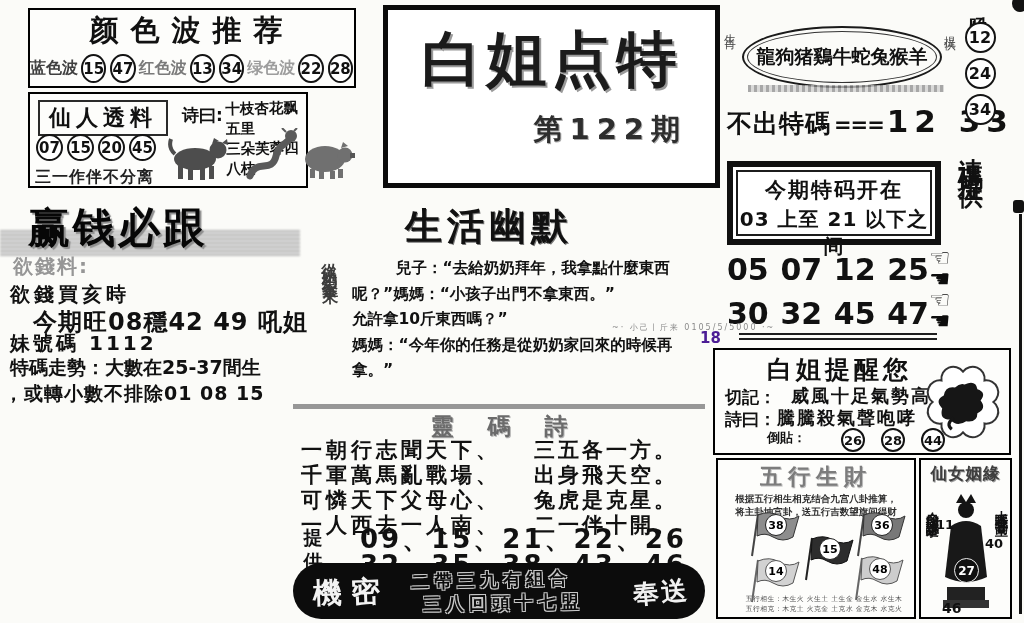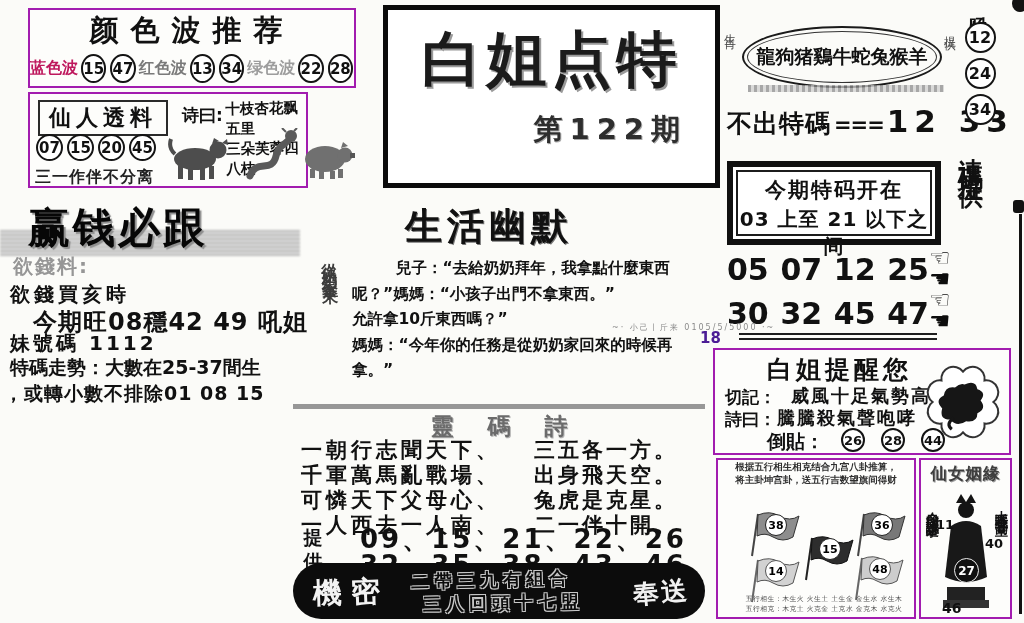--- a/index.html
+++ b/index.html
@@ -1,29 +1,29 @@
 <!DOCTYPE html>
 <html><head>
 <meta charset="utf-8">
 <style>
   html,body{margin:0;padding:0;}
   body{background:#e9e9e7;font-family:"DejaVu Sans",sans-serif;}
   #sheet{position:relative;width:1024px;height:623px;background:#fbfbf8;color:#111;
          overflow:hidden;margin:0 auto;}
   .abs{position:absolute;}
-  .box{position:absolute;border:2px solid #a21caf;background:#fdfdfb;box-sizing:border-box;}
+  .box{position:absolute;border:2px solid #000000;background:#fdfdfb;box-sizing:border-box;}
   .b{font-weight:bold;}
   .vtext{writing-mode:vertical-rl;text-orientation:upright;}
   .cnum{display:inline-flex;align-items:center;justify-content:center;border:2.5px solid #141414;
         border-radius:50%;font-weight:bold;background:#fff;box-sizing:border-box;}
   
   .cw-title{text-align:center;font-size:29px;font-weight:900;letter-spacing:12px;margin-top:1px;}
   .cw-row{display:flex;align-items:center;justify-content:center;gap:2px;margin-top:3px;}
   .cw-label{font-size:16px;font-weight:bold;white-space:nowrap;}
-  .cw1{color:#be185d;font-family:Liberation Mono, monospace;} .cw2{color:#7a7a7a;} .cw3{color:#9d9d9d;}
+  .cw1{color:#404040;font-family:Liberation Mono, monospace;} .cw2{color:#7a7a7a;} .cw3{color:#9d9d9d;}
   .cw-c{width:29px;height:29px;font-size:15px;margin:0 1px;}
   
   .xr-label{position:absolute;left:8px;top:6px;border:2px solid #2a2a2a;padding:1px 9px;
             font-size:22px;font-weight:900;letter-spacing:5px;}
   .xr-shi{position:absolute;left:152px;top:10px;font-size:17px;font-weight:bold;}
   .xr-poem{position:absolute;left:196px;top:4px;font-size:14.5px;font-weight:bold;line-height:20px;
            transform:rotate(-1deg);}
   .xr-nums{position:absolute;left:6px;top:40px;display:flex;gap:4px;}
   .xr-c{width:27px;height:27px;font-size:15px;}
   .xr-note{position:absolute;left:5px;top:73px;font-size:16px;font-weight:bold;letter-spacing:1px;color:#222;}
@@ -291,32 +291,33 @@
     <span class="sc-mid" style="left:130px;top:28px;transform:rotate(-1deg);">三八回頭十七盟</span>
     <span class="sc-right">奉送</span>
   </div>
 
   <div class="box" style="left:713px;top:348px;width:298px;height:107px;">
     <div class="rm-title">白姐提醒您</div>
     <span class="abs rm-lab" style="left:10px;top:36px;">切記：</span>
     <span class="abs rm-txt" style="left:76px;top:34px;">威風十足氣勢高</span>
     <span class="abs rm-lab" style="left:10px;top:58px;">詩曰：</span>
     <span class="abs rm-txt" style="left:62px;top:56px;">騰騰殺氣聲咆哮</span>
-    <span class="abs b" style="left:52px;top:79px;font-size:19px;text-align:right;">倒貼：</span>
+    <span class="abs b" style="left:52px;top:79px;font-size:13px;text-align:right;">倒貼：</span>
     <span class="cnum rm-c abs" style="left:112px;top:78px;">26</span>
     <span class="cnum rm-c abs" style="left:152px;top:78px;">28</span>
     <span class="cnum rm-c abs" style="left:192px;top:78px;">44</span>
     <svg class="abs" style="right:6px;top:12px;" width="80" height="80" viewBox="0 0 100 100">
       <path d="M50,12 A15,15 0 0 1 76.9,23.1 A15,15 0 0 1 88,50 A15,15 0 0 1 76.9,76.9 A15,15 0 0 1 50,88 A15,15 0 0 1 23.1,76.9 A15,15 0 0 1 12,50 A15,15 0 0 1 23.1,23.1 A15,15 0 0 1 50,12 Z" fill="#fff" stroke="#333" stroke-width="2.5"></path>
       <path d="M52,28 q14,-6 16,6 q12,4 4,14 q8,10 -4,16 q0,12 -14,10 q-12,8 -20,-2 q-14,0 -10,-14 q-10,-10 2,-16 q2,-12 14,-10 q6,-6 12,-4 z" fill="#161616"></path>
       <path d="M38,70 q-10,8 -2,14" stroke="#161616" stroke-width="4" fill="none"></path>
     </svg>
   </div>
 
   <div class="box" style="left:716px;top:458px;width:200px;height:161px;">
+    <div class="fe-title">五行生財</div>
     <div class="fe-desc">根据五行相生相克结合九宫八卦推算，</div>
     <div class="fe-desc">将主卦坤宫卦，送五行吉数望旗间得财</div>
     <div class="flag" style="left:30px;top:52px;">
       <svg width="54" height="46" viewBox="0 0 54 46">
           <line x1="4" y1="44" x2="10" y2="2" stroke="#444" stroke-width="2"></line>
       <path d="M10,3 Q22,-2 31,4 Q42,10 51,4 L45,25 Q35,31 25,25 Q17,20 9,24 Z" fill="#8d8d8d" stroke="#333"></path>
       <circle cx="28" cy="13" r="10.5" fill="#fff" stroke="#222"></circle>
       <text x="28" y="17" text-anchor="middle" font-size="11" font-weight="bold">38</text>
         </svg>
     </div>

